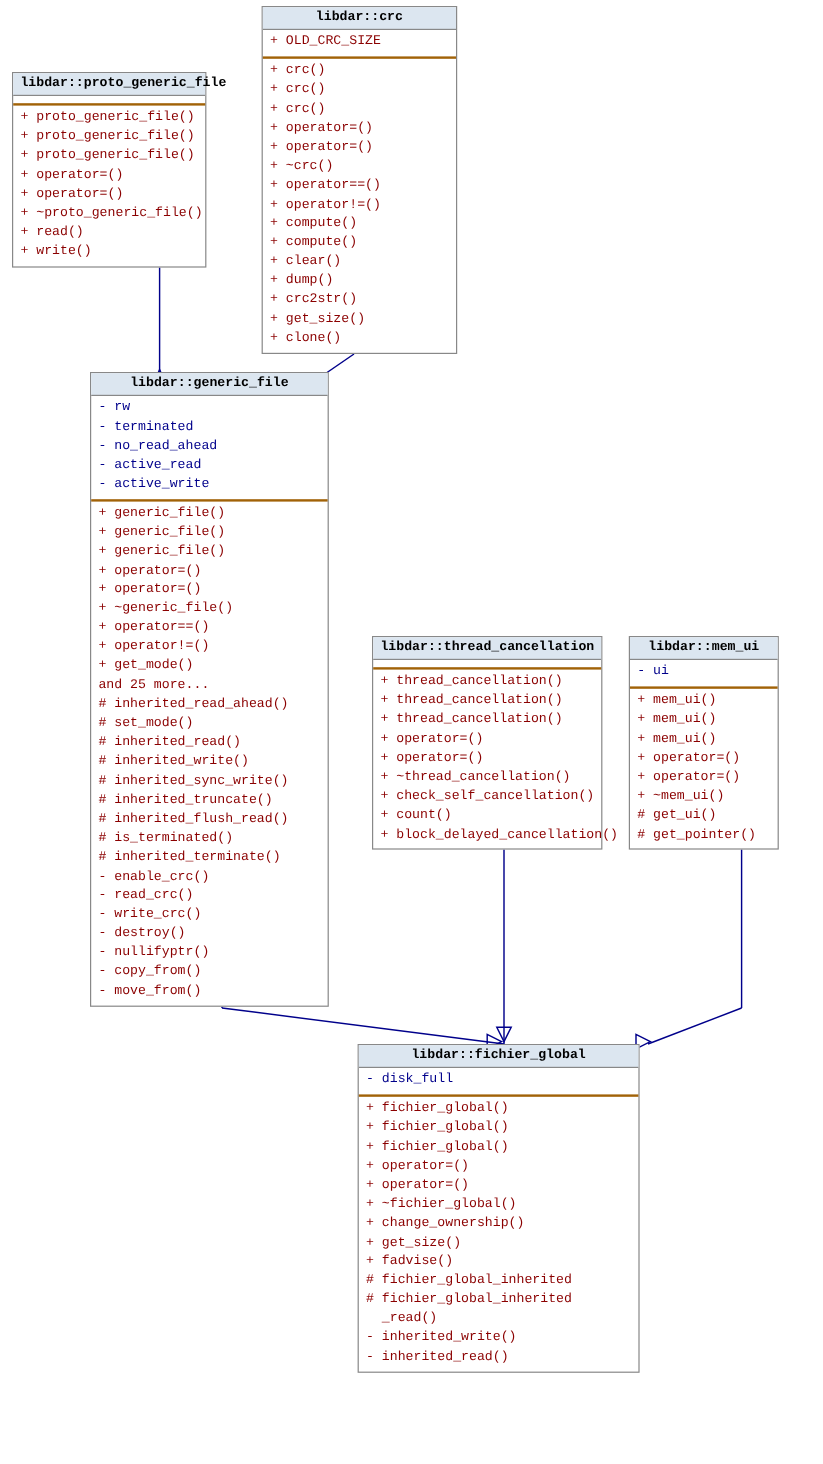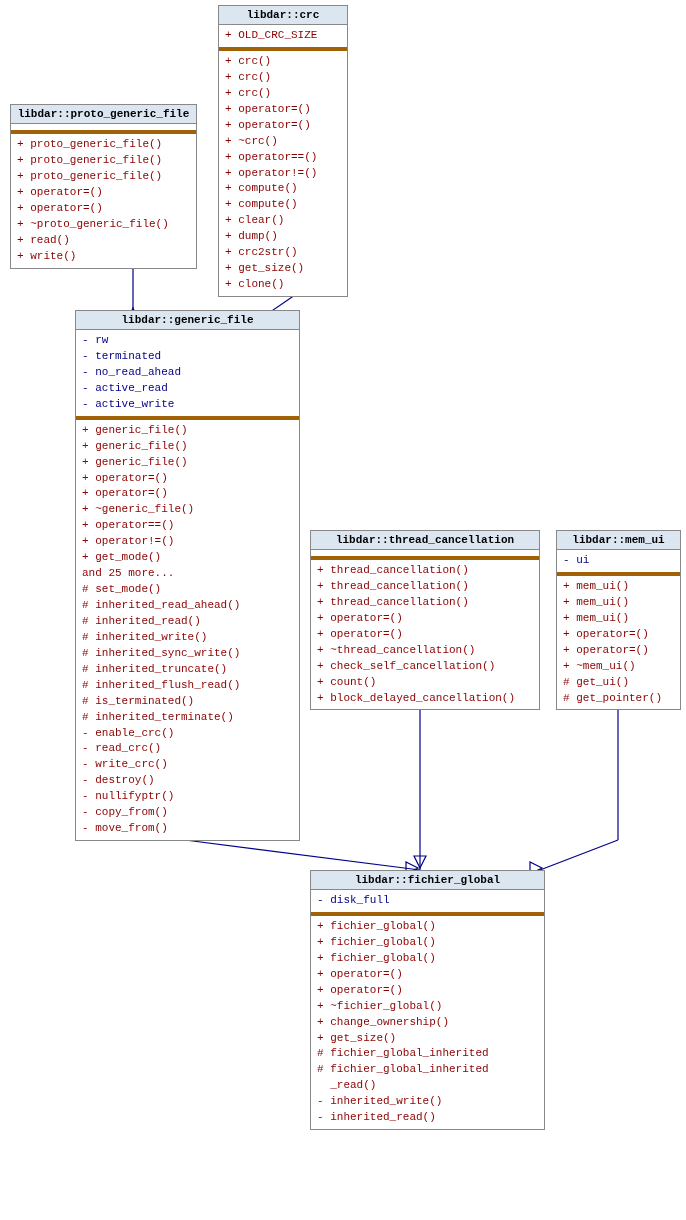--- a/index.html
+++ b/index.html
@@ -21,21 +21,21 @@
     .uml-class-header {
       background: #dce6f0;
       border-bottom: 1px solid #888;
       padding: 3px 6px;
       text-align: center;
       font-weight: bold;
       font-size: 11px;
       color: #000;
     }
     .uml-section {
-      border-bottom: 4px solid #a16207;
+      border-bottom: 2px solid #a16207;
       padding: 3px 6px;
     }
     .uml-section:last-child {
       border-bottom: none;
     }
     .uml-section p {
       line-height: 1.45;
       white-space: nowrap;
     }
     .pub { color: #8B0000; }
@@ -70,36 +70,36 @@
   <polygon points="418,868 406,862 406,874" fill="none" stroke="#00008B" stroke-width="1.2"></polygon>
 
   <line x1="420" y1="660" x2="420" y2="870" stroke="#00008B" stroke-width="1.2" fill="none"></line>
   <polygon points="420,868 414,856 426,856" fill="none" stroke="#00008B" stroke-width="1.2"></polygon>
 
   <line x1="618" y1="660" x2="618" y2="840" stroke="#00008B" stroke-width="1.2" fill="none"></line>
   <line x1="618" y1="840" x2="540" y2="870" stroke="#00008B" stroke-width="1.2" fill="none"></line>
   <polygon points="542,868 530,862 530,874" fill="none" stroke="#00008B" stroke-width="1.2"></polygon>
 </svg>
 
-<div class="uml-class" style="left:10px; top:60px; width:187px;margin-top:44px;">
+<div class="uml-class" style="left:10px; top:60px; width:162px;">
   <div class="uml-class-header">libdar::proto_generic_file</div>
   <div class="uml-section"></div>
   <div class="uml-section">
     <p><span class="pub">+ proto_generic_file()</span></p>
     <p><span class="pub">+ proto_generic_file()</span></p>
     <p><span class="pub">+ proto_generic_file()</span></p>
     <p><span class="pub">+ operator=()</span></p>
     <p><span class="pub">+ operator=()</span></p>
     <p><span class="pub">+ ~proto_generic_file()</span></p>
     <p><span class="pub">+ read()</span></p>
     <p><span class="pub">+ write()</span></p>
   </div>
 </div>
 
-<div class="uml-class" style="left:218px; top:5px; width:130px;">
+<div class="uml-class" style="left:218px; top:5px; width:163px;">
   <div class="uml-class-header">libdar::crc</div>
   <div class="uml-section">
     <p><span class="pub">+ OLD_CRC_SIZE</span></p>
   </div>
   <div class="uml-section">
     <p><span class="pub">+ crc()</span></p>
     <p><span class="pub">+ crc()</span></p>
     <p><span class="pub">+ crc()</span></p>
     <p><span class="pub">+ operator=()</span></p>
     <p><span class="pub">+ operator=()</span></p>
@@ -109,105 +109,106 @@
     <p><span class="pub">+ compute()</span></p>
     <p><span class="pub">+ compute()</span></p>
     <p><span class="pub">+ clear()</span></p>
     <p><span class="pub">+ dump()</span></p>
     <p><span class="pub">+ crc2str()</span></p>
     <p><span class="pub">+ get_size()</span></p>
     <p><span class="pub">+ clone()</span></p>
   </div>
 </div>
 
-<div class="uml-class" style="left:75px; top:310px; width:225px;">
+<div class="uml-class" style="left:75px; top:310px; width:199px;">
   <div class="uml-class-header">libdar::generic_file</div>
   <div class="uml-section">
     <p><span class="attr-name">- rw</span></p>
     <p><span class="attr-name">- terminated</span></p>
     <p><span class="attr-name">- no_read_ahead</span></p>
     <p><span class="attr-name">- active_read</span></p>
     <p><span class="attr-name">- active_write</span></p>
   </div>
   <div class="uml-section">
     <p><span class="pub">+ generic_file()</span></p>
     <p><span class="pub">+ generic_file()</span></p>
     <p><span class="pub">+ generic_file()</span></p>
     <p><span class="pub">+ operator=()</span></p>
     <p><span class="pub">+ operator=()</span></p>
     <p><span class="pub">+ ~generic_file()</span></p>
     <p><span class="pub">+ operator==()</span></p>
     <p><span class="pub">+ operator!=()</span></p>
     <p><span class="pub">+ get_mode()</span></p>
     <p><span class="pub">and 25 more...</span></p>
+    <p><span class="prot"># inherited_read_ahead()</span></p>
     <p><span class="prot"># set_mode()</span></p>
-    <p><span class="prot"># inherited_read_ahead()</span></p>
     <p><span class="prot"># inherited_read()</span></p>
     <p><span class="prot"># inherited_write()</span></p>
     <p><span class="prot"># inherited_sync_write()</span></p>
     <p><span class="prot"># inherited_truncate()</span></p>
     <p><span class="prot"># inherited_flush_read()</span></p>
     <p><span class="prot"># is_terminated()</span></p>
     <p><span class="prot"># inherited_terminate()</span></p>
     <p><span class="priv">- enable_crc()</span></p>
     <p><span class="priv">- read_crc()</span></p>
     <p><span class="priv">- write_crc()</span></p>
     <p><span class="priv">- destroy()</span></p>
     <p><span class="priv">- nullifyptr()</span></p>
     <p><span class="priv">- copy_from()</span></p>
     <p><span class="priv">- move_from()</span></p>
   </div>
 </div>
 
-<div class="uml-class" style="left:310px; top:530px; width:230px;">
+<div class="uml-class" style="left:310px; top:530px; width:192px;">
   <div class="uml-class-header">libdar::thread_cancellation</div>
   <div class="uml-section"></div>
   <div class="uml-section">
     <p><span class="pub">+ thread_cancellation()</span></p>
     <p><span class="pub">+ thread_cancellation()</span></p>
     <p><span class="pub">+ thread_cancellation()</span></p>
     <p><span class="pub">+ operator=()</span></p>
     <p><span class="pub">+ operator=()</span></p>
     <p><span class="pub">+ ~thread_cancellation()</span></p>
     <p><span class="pub">+ check_self_cancellation()</span></p>
     <p><span class="pub">+ count()</span></p>
     <p><span class="pub">+ block_delayed_cancellation()</span></p>
   </div>
 </div>
 
-<div class="uml-class" style="left:556px; top:530px; width:125px;">
+<div class="uml-class" style="left:524px; top:530px; width:125px;">
   <div class="uml-class-header">libdar::mem_ui</div>
   <div class="uml-section">
     <p><span class="attr-name">- ui</span></p>
   </div>
   <div class="uml-section">
     <p><span class="pub">+ mem_ui()</span></p>
     <p><span class="pub">+ mem_ui()</span></p>
     <p><span class="pub">+ mem_ui()</span></p>
     <p><span class="pub">+ operator=()</span></p>
     <p><span class="pub">+ operator=()</span></p>
     <p><span class="pub">+ ~mem_ui()</span></p>
     <p><span class="prot"># get_ui()</span></p>
     <p><span class="prot"># get_pointer()</span></p>
   </div>
 </div>
 
-<div class="uml-class" style="left:310px; top:870px; width:235px;">
+<div class="uml-class" style="left:298px; top:870px; width:235px;">
   <div class="uml-class-header">libdar::fichier_global</div>
   <div class="uml-section">
     <p><span class="attr-name">- disk_full</span></p>
   </div>
   <div class="uml-section">
     <p><span class="pub">+ fichier_global()</span></p>
     <p><span class="pub">+ fichier_global()</span></p>
     <p><span class="pub">+ fichier_global()</span></p>
     <p><span class="pub">+ operator=()</span></p>
     <p><span class="pub">+ operator=()</span></p>
     <p><span class="pub">+ ~fichier_global()</span></p>
     <p><span class="pub">+ change_ownership()</span></p>
     <p><span class="pub">+ get_size()</span></p>
+    <p><span class="pub">+ fadvise()</span></p>
     <p><span class="prot"># fichier_global_inherited</span></p>
     <p><span class="prot"># fichier_global_inherited</span></p>
     <p><span class="prot">&nbsp;&nbsp;_read()</span></p>
     <p><span class="priv">- inherited_write()</span></p>
     <p><span class="priv">- inherited_read()</span></p>
   </div>
 </div>
 
 </body></html>

